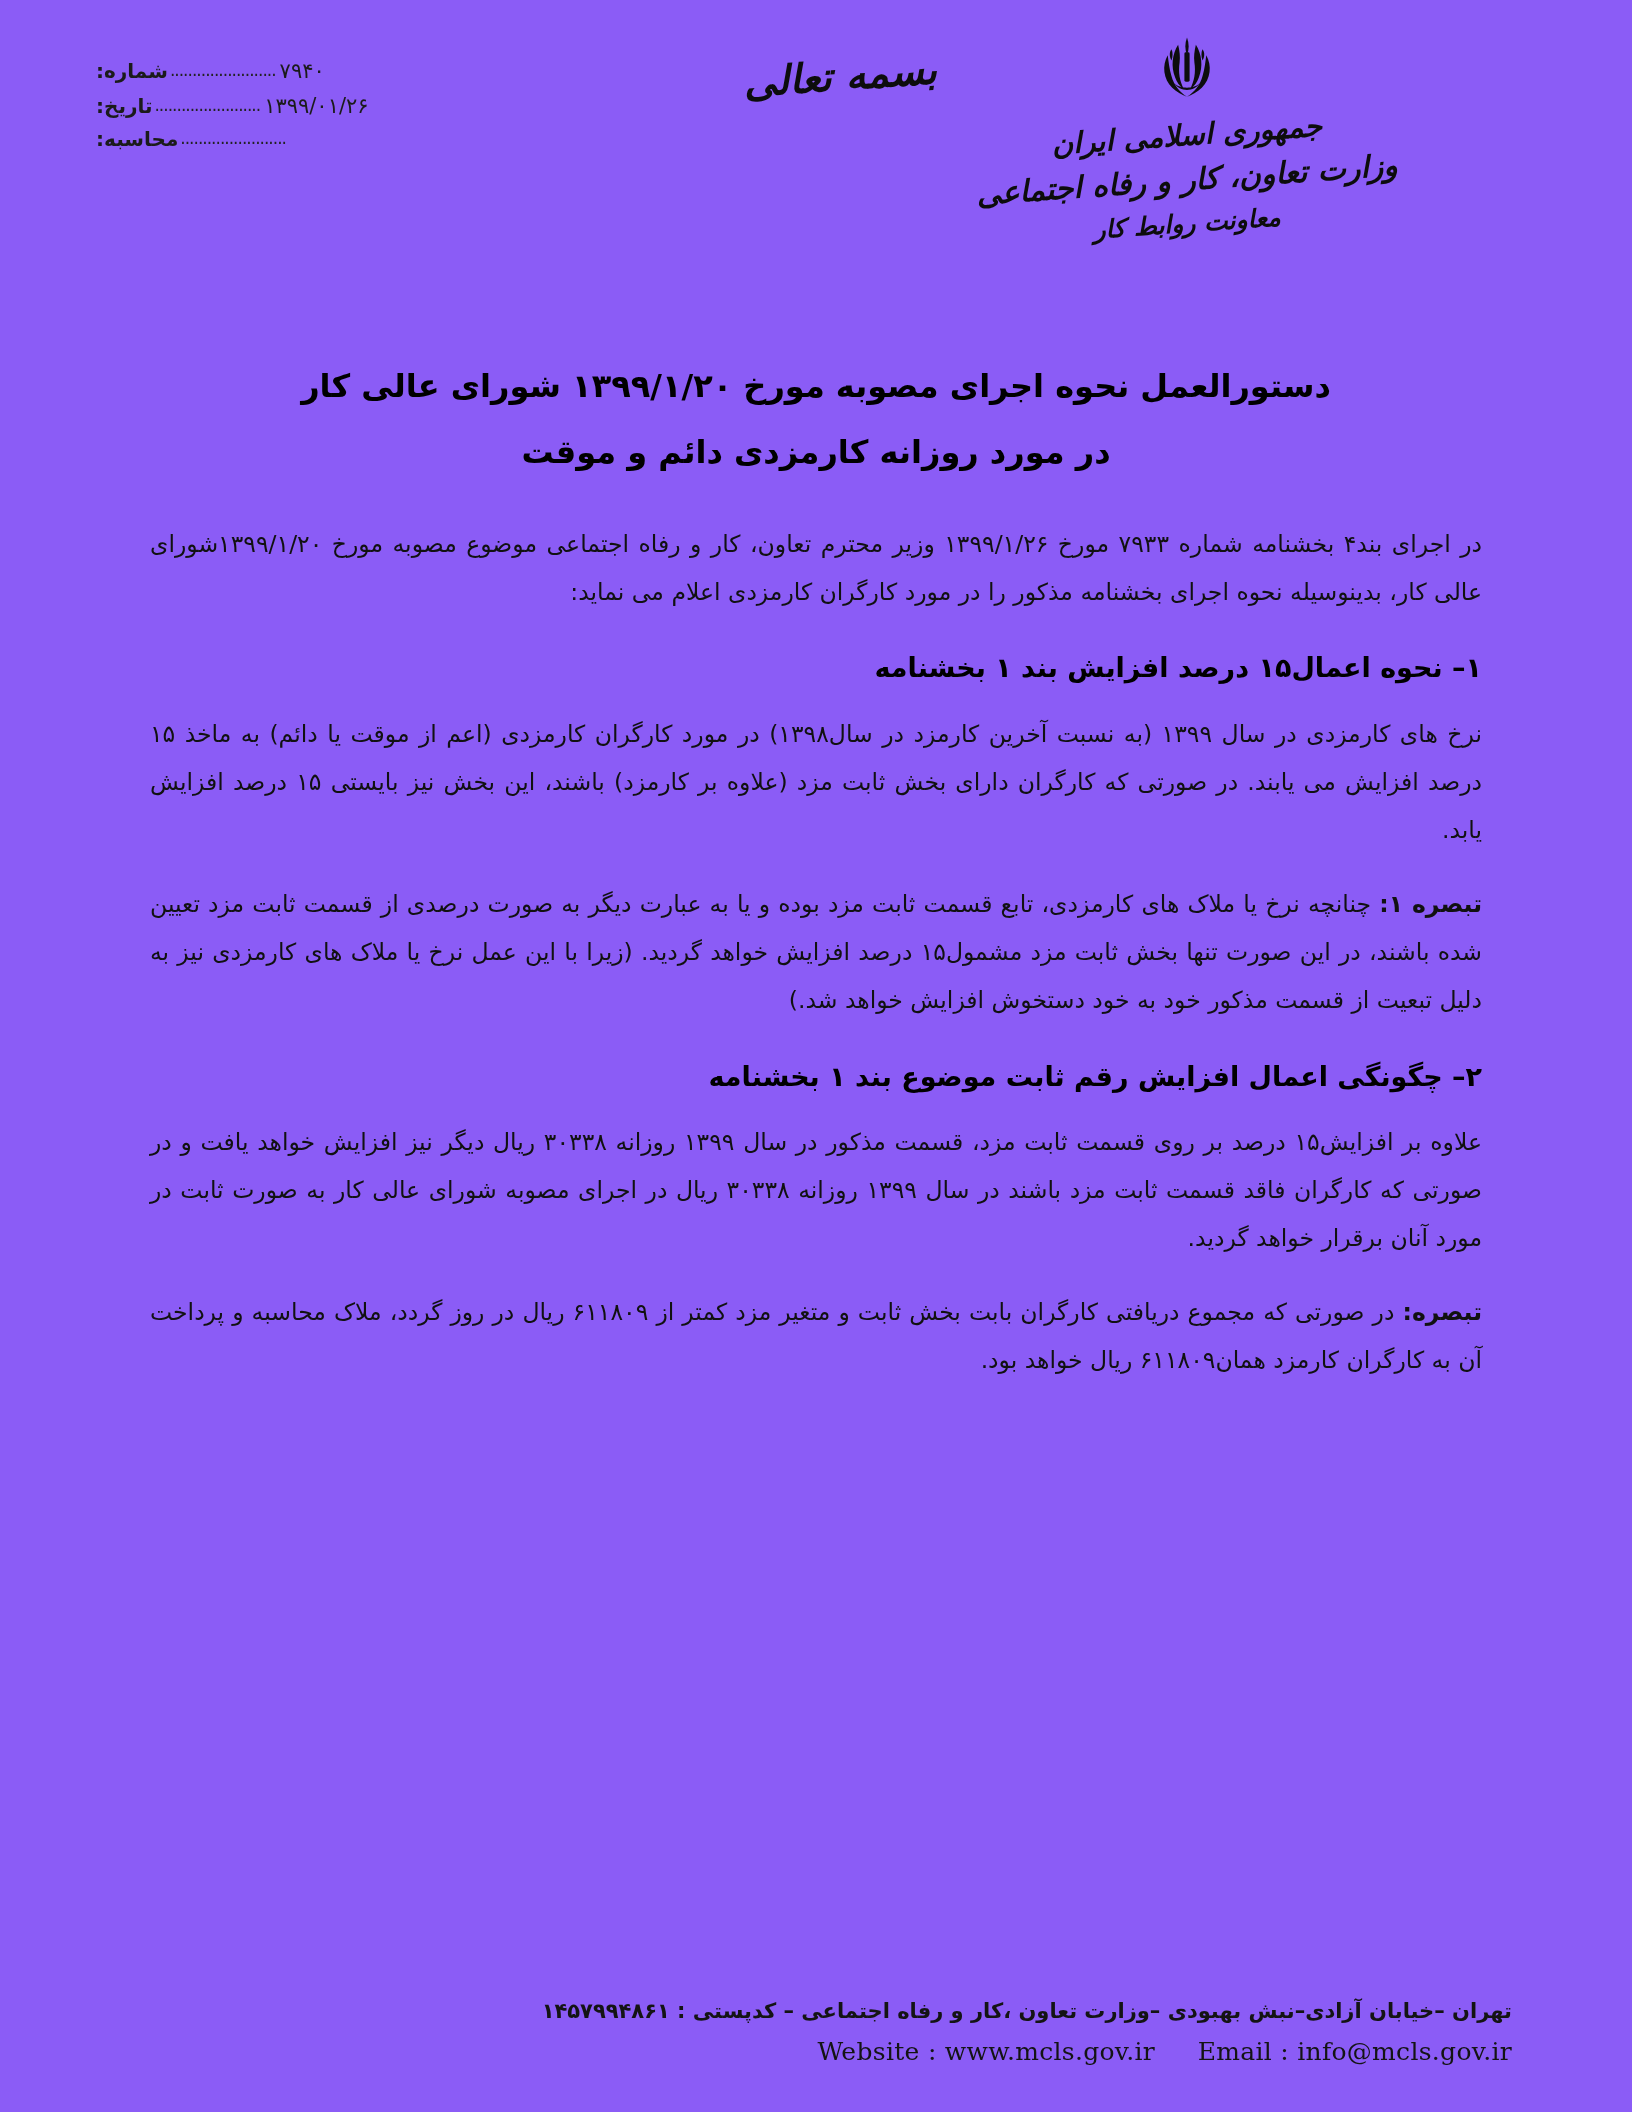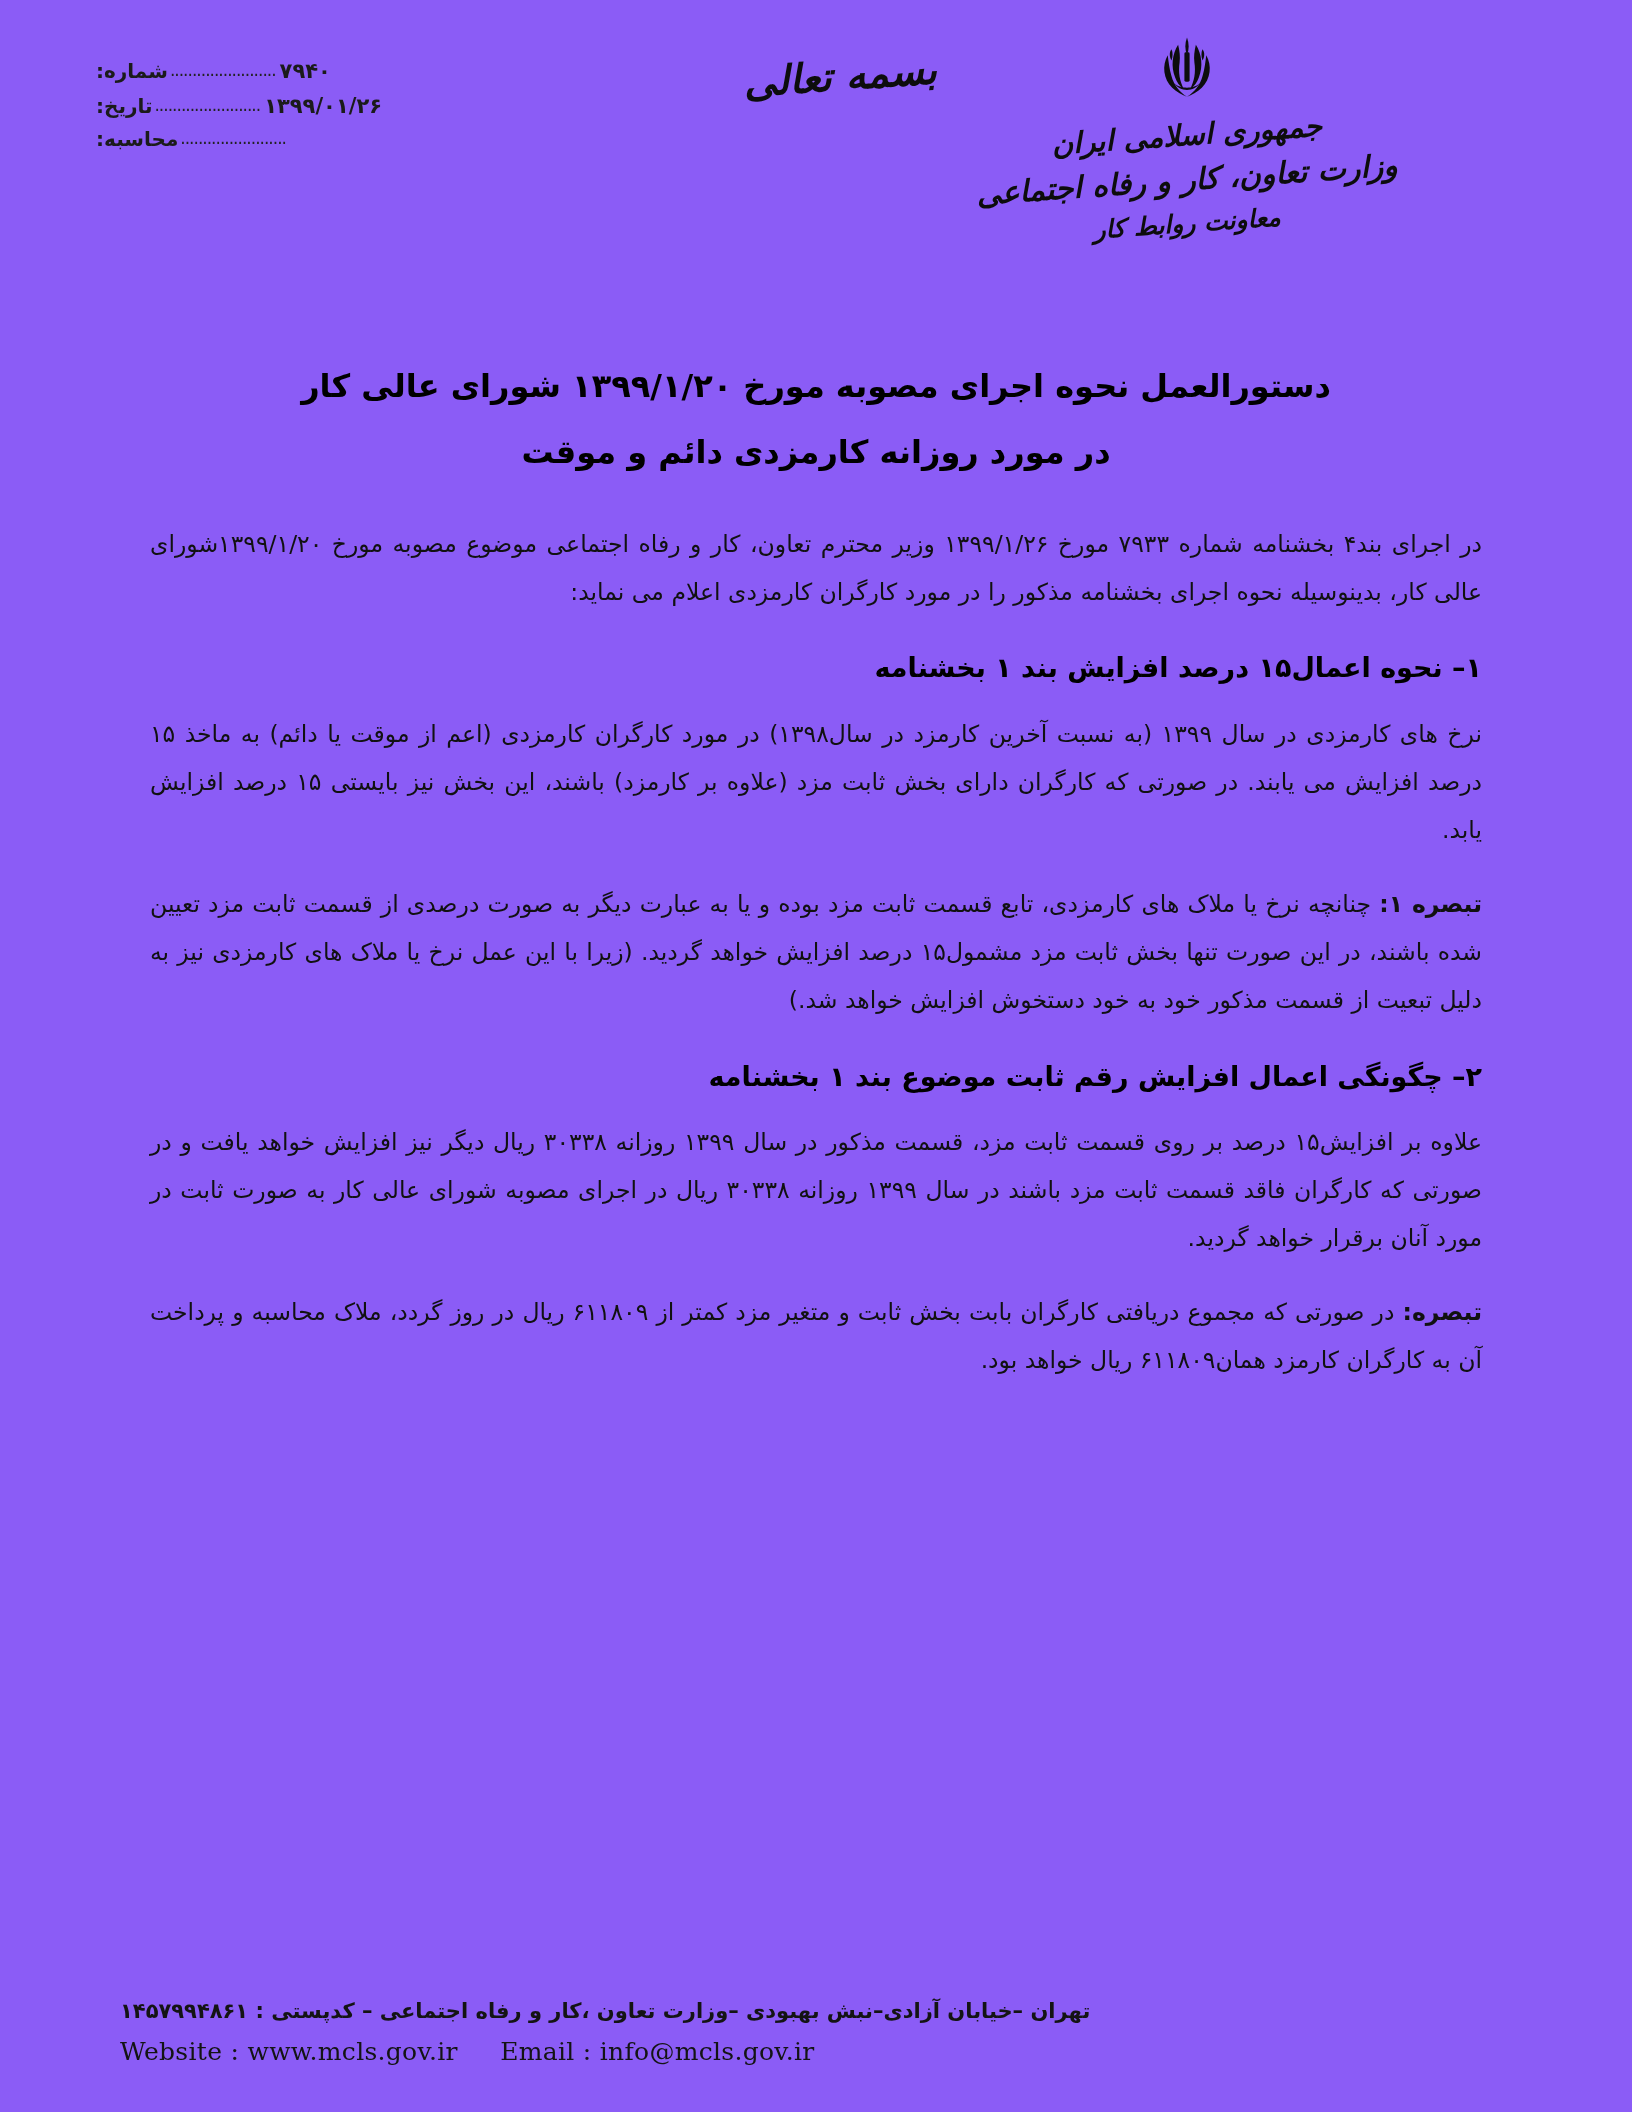--- a/index.html
+++ b/index.html
@@ -56,21 +56,21 @@
   }
   .stamp-dots {
     flex: 0 0 auto;
     color: #222;
     letter-spacing: -1px;
     font-size: 17px;
     transform: translateY(-2px);
   }
   .stamp-value {
     font-size: 21px;
-    font-weight: 700;
+    font-weight: 400;
     letter-spacing: 0.5px;
     padding: 0 2px;
   }
 
   
   .basmala {
     position: absolute;
     top: 34px;
     left: 690px;
     width: 300px;
@@ -154,21 +154,21 @@
   .lead-in {
     font-weight: 700;
   }
 
   
   .footer {
     position: absolute;
     bottom: 46px;
     left: 120px;
     right: 120px;
-    text-align: left;
+    text-align: right;
     color: #141414;
   }
   .footer-address {
     font-size: 21px;
     font-weight: 600;
     line-height: 1.6;
     white-space: nowrap;
   }
   .footer-contact {
     margin-top: 8px;

